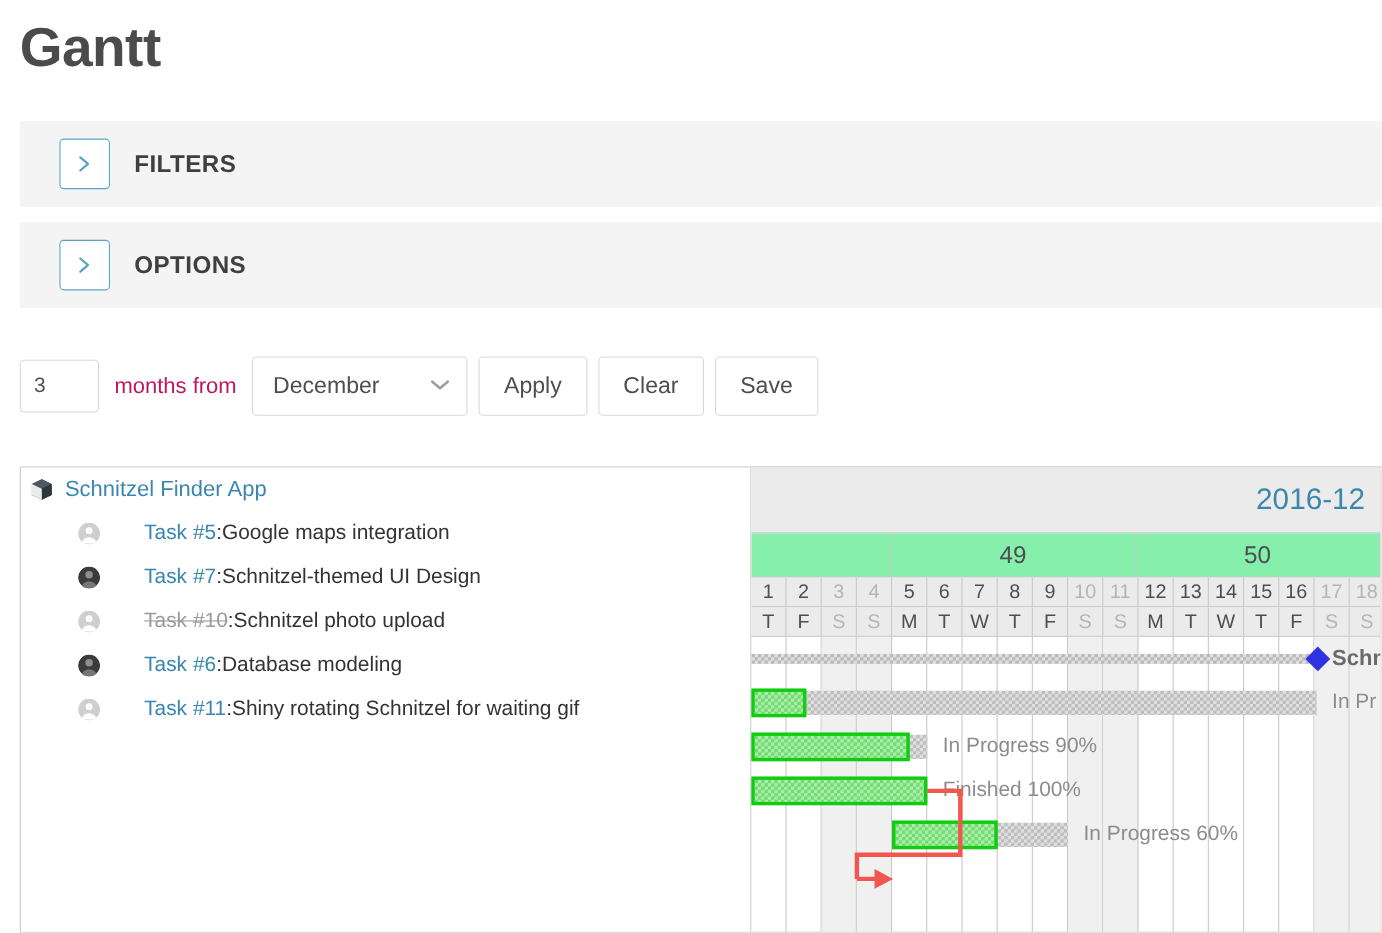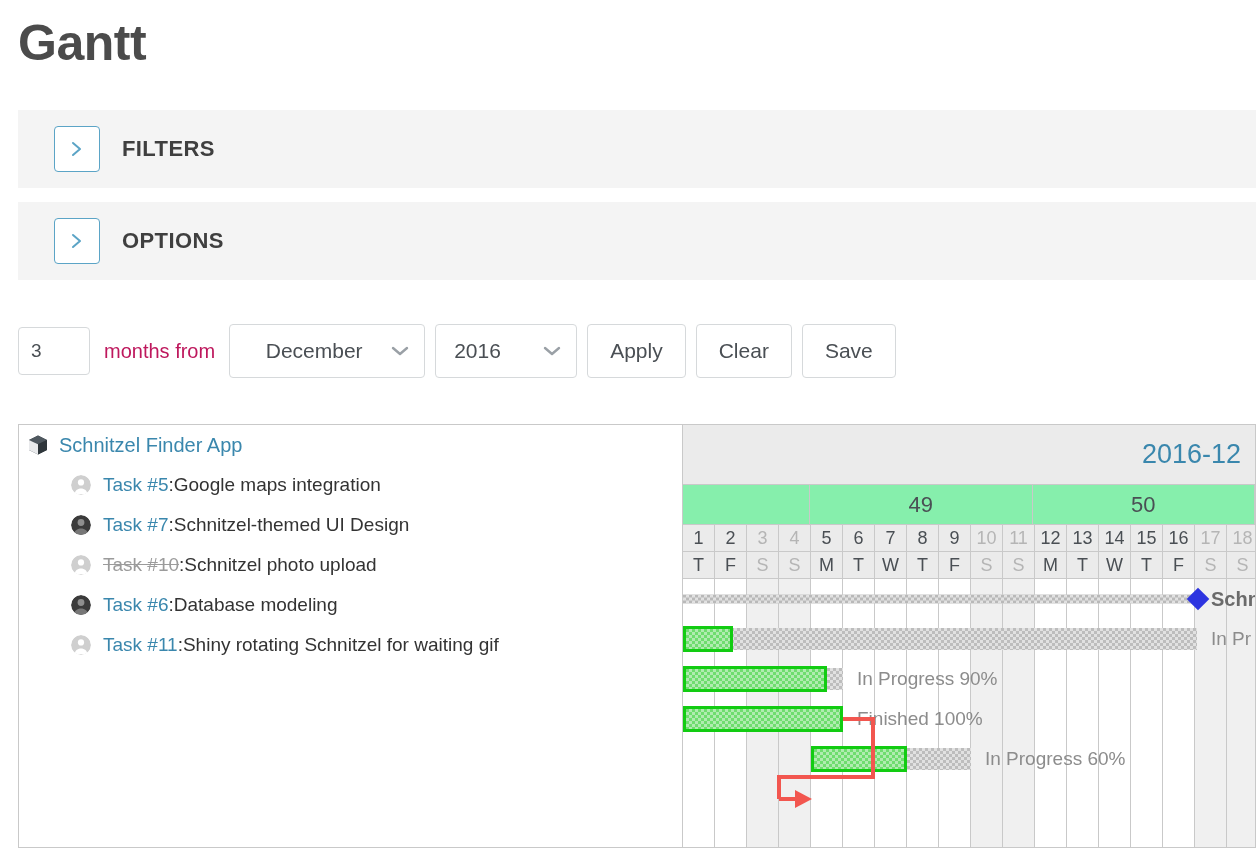--- a/index.html
+++ b/index.html
@@ -65,21 +65,21 @@
     font-size:21px;
     padding:0 44px 0 18px;
     display:flex; align-items:center;
     position:relative; cursor:pointer;
     margin-right:10px;
   }
   .ctl-select .chev {
     position:absolute; right:14px; top:50%;
     transform:translateY(-50%);
   }
-  .sel-month { width:196px;justify-content:center; }
+  .sel-month { width:196px; }
   .sel-year  { width:142px; }
   .ctl-btn {
     height:54px;
     border:1px solid #d6d9db; border-radius:4px;
     background:#fff; color:#4a4f54;
     font-family:"Liberation Sans", sans-serif;
     font-size:21px;
     padding:0 22px;
     cursor:pointer; margin-right:10px;
     display:flex; align-items:center;
@@ -111,21 +111,21 @@
   .trow {
     height:40px; display:flex; align-items:center;
     padding-left:4px;
     font-size:19px;
     white-space:nowrap;
   }
   .trow.project { font-size:20px; }
   .icon-cube { margin:0 10px 0 4px; flex:none; display:block; }
   .proj-name { color:#3a87ad; }
   .avatar { width:20px; height:20px; border-radius:50%; margin:0 12px 0 48px; flex:none; display:block; }
-  .task-id { color:#3a87ad; }
+  .task-id { color:#3a87ad;margin-left:28px; }
   .task-id.done { color:#9b9b9b; text-decoration:line-through; }
   .task-sep { color:#333; }
   .task-name { color:#333; }
   .trow.closed .task-sep, .trow.closed .task-name { color:#333; }
 
   
   .gantt-right { flex:1; position:relative; overflow:hidden; }
 
   .th-month {
     height:60px; background:#ebebeb;
@@ -243,28 +243,20 @@
 
   <div class="ctl-select sel-month">
     <span>December</span>
     <span class="chev">
       <svg width="20" height="14" viewBox="0 0 20 14" fill="none" stroke="#9aa0a6" stroke-width="2.4" stroke-linecap="round" stroke-linejoin="round">
         <polyline points="3,4 10,10 17,4"></polyline>
       </svg>
     </span>
   </div>
 
-  <div class="ctl-select sel-year">
-    <span>2016</span>
-    <span class="chev">
-      <svg width="20" height="14" viewBox="0 0 20 14" fill="none" stroke="#9aa0a6" stroke-width="2.4" stroke-linecap="round" stroke-linejoin="round">
-        <polyline points="3,4 10,10 17,4"></polyline>
-      </svg>
-    </span>
-  </div>
 
   <button class="ctl-btn">Apply</button>
   <button class="ctl-btn">Clear</button>
   <button class="ctl-btn">Save</button>
 </div>
 
 <div class="gantt">
 
   <div class="gantt-left">
     <div class="left-head"></div>

